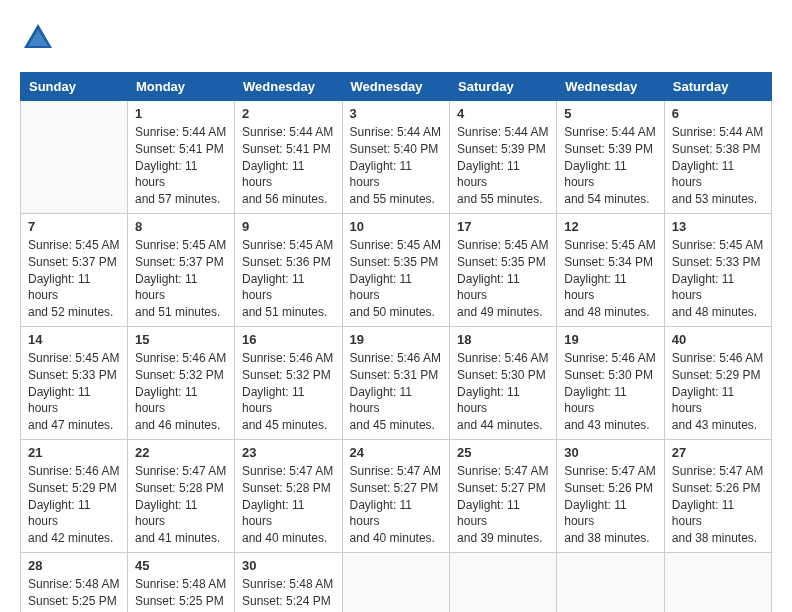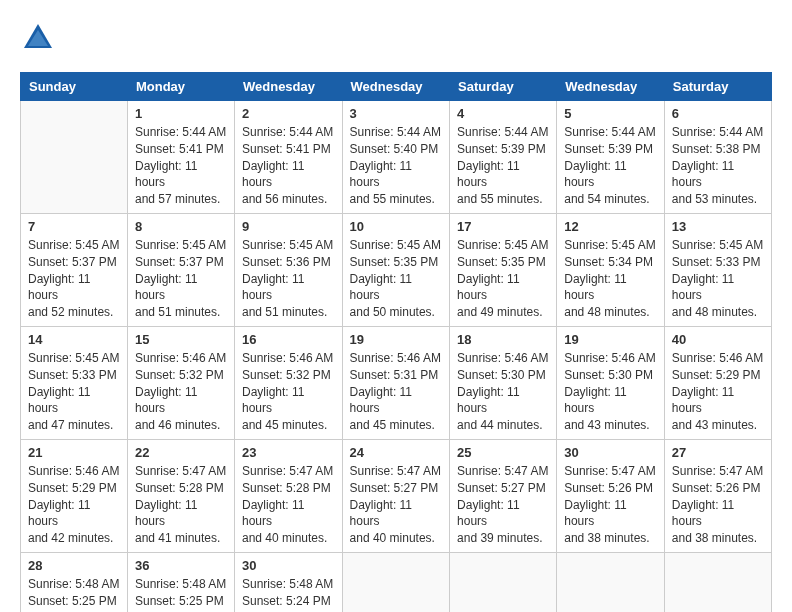--- a/index.html
+++ b/index.html
@@ -238,21 +238,21 @@
           <span class="day-num">27</span>
           <div class="day-info">Sunrise: 5:47 AM<br>Sunset: 5:26 PM<br>Daylight: 11 hours<br>and 38 minutes.</div>
         </td>
       </tr>
       <tr>
         <td>
           <span class="day-num">28</span>
           <div class="day-info">Sunrise: 5:48 AM<br>Sunset: 5:25 PM<br>Daylight: 11 hours<br>and 37 minutes.</div>
         </td>
         <td>
-          <span class="day-num">36</span>
+          <span class="day-num">45</span>
           <div class="day-info">Sunrise: 5:48 AM<br>Sunset: 5:25 PM<br>Daylight: 11 hours<br>and 36 minutes.</div>
         </td>
         <td>
           <span class="day-num">30</span>
           <div class="day-info">Sunrise: 5:48 AM<br>Sunset: 5:24 PM<br>Daylight: 11 hours<br>and 36 minutes.</div>
         </td>
         <td class="empty-cell"></td>
         <td class="empty-cell"></td>
         <td class="empty-cell"></td>
         <td class="empty-cell"></td>

